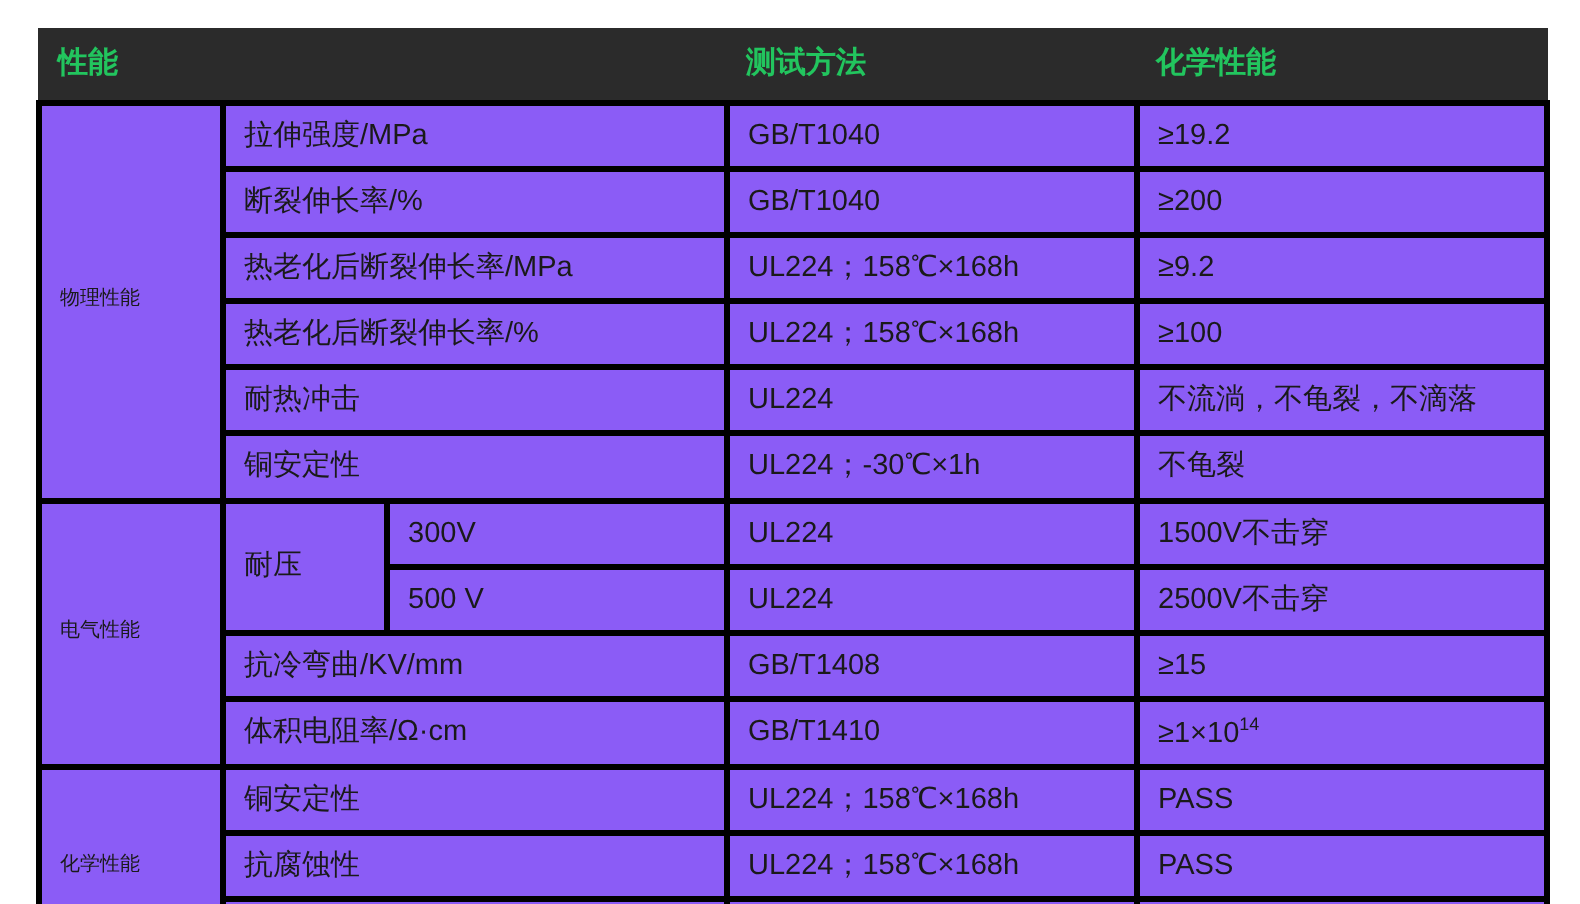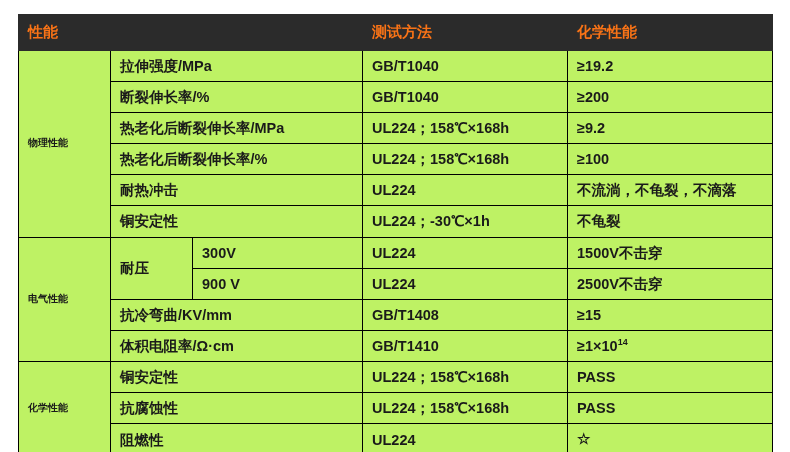--- a/index.html
+++ b/index.html
@@ -24,33 +24,33 @@
     table-layout: fixed;
     font-size: 14.5px;
   }
   table.spec col.c1 { width: 92px; }
   table.spec col.c2 { width: 82px; }
   table.spec col.c3 { width: 170px; }
   table.spec col.c4 { width: 205px; }
   table.spec col.c5 { width: 205px; }
 
   table.spec th, table.spec td {
-    border: 1px solid #000000;
+    border: 3px solid #000000;
     padding: 6px 9px;
     vertical-align: middle;
     line-height: 1.25;
-    background: #bef264;
-    font-weight: bold;
+    background: #8b5cf6;
+    font-weight: normal;
     text-align: left;
     white-space: nowrap;
     overflow: hidden;
   }
   table.spec thead th {
     background: #2b2b2b;
-    color: #f97316;
+    color: #22c55e;
     font-weight: bold;
     border: 1px solid #2b2b2b;
     padding-top: 8px;
     padding-bottom: 8px;
     font-size: 15px;
   }
   td.group {
     text-align: center;
     font-size: 10px;
   }
@@ -120,21 +120,21 @@
       </tr>
 
       <tr>
         <td class="group" rowspan="4">电气性能</td>
         <td class="subgroup" rowspan="2">耐压</td>
         <td>300V</td>
         <td>UL224</td>
         <td class="val">1500V不击穿</td>
       </tr>
       <tr>
-        <td>900 V</td>
+        <td>500 V</td>
         <td>UL224</td>
         <td class="val">2500V不击穿</td>
       </tr>
       <tr>
         <td class="subgroup" colspan="2">抗冷弯曲/KV/mm</td>
         <td>GB/T1408</td>
         <td class="val">≥15</td>
       </tr>
       <tr>
         <td class="subgroup" colspan="2">体积电阻率/Ω·cm</td>

